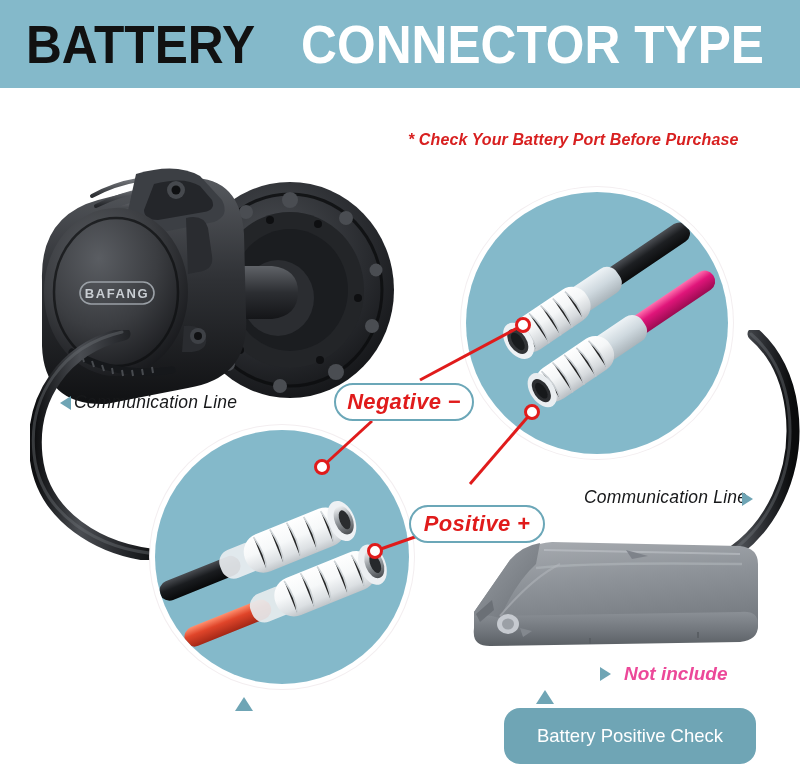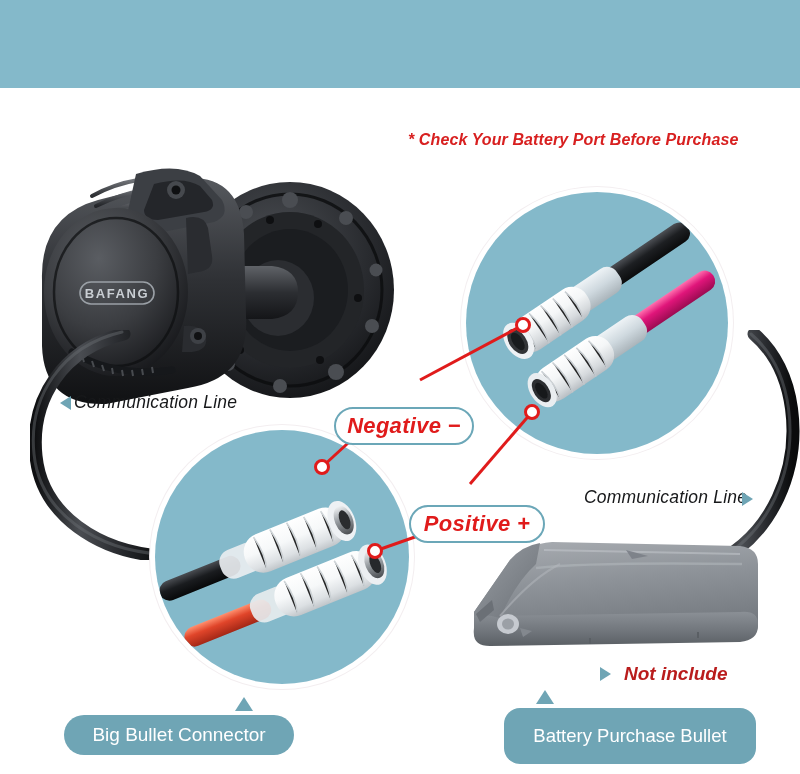--- a/index.html
+++ b/index.html
@@ -97,21 +97,21 @@
     font-style: italic;
     font-weight: bold;
     font-size: 22px;
     display: flex;
     align-items: center;
     justify-content: center;
     white-space: nowrap;
     letter-spacing: 0.3px;
     box-sizing: border-box;
   }
-  #pill-negative { left: 334px; top: 383px; width: 140px; height: 38px; margin-top: 24px; }
+  #pill-negative { left: 334px; top: 383px; width: 140px; height: 38px; }
   #pill-positive { left: 409px; top: 505px; width: 136px; height: 38px; }
 
   
   .pill-solid {
     position: absolute;
     background: #6fa5b5;
     border-radius: 22px;
     color: #ffffff;
     display: flex;
     flex-direction: column;
@@ -129,21 +129,21 @@
     font-size: 18.5px;
     line-height: 1.45;
     border-radius: 16px;
   }
   .pill-line { display: block; }
 
   
   .not-include {
     position: absolute;
     left: 624px; top: 663px;
-    color: #b91c1c;
+    color: #ec4899;
     font-size: 19px;
     font-style: italic;
     font-weight: bold;
     white-space: nowrap;
   }
 
   
   .comm-label {
     position: absolute;
     font-size: 17.5px;
@@ -181,20 +181,24 @@
   #tri-big-bullet { left: 235px; top: 697px; }
   #tri-battery    { left: 536px; top: 690px; }
   #tri-not-include{ left: 600px; top: 667px; }
 </style>
 </head>
 <body>
 
 <div id="canvas">
 
   <div class="header-bar"></div>
+  <div class="header-title">
+    <span class="title-word title-dark">BATTERY</span>
+    <span class="title-word title-light">CONNECTOR TYPE</span>
+  </div>
 
   <div class="warning-note">* Check Your Battery Port Before Purchase</div>
 
   <svg id="motor-art" viewBox="0 0 372 262">
     <defs>
       <radialGradient id="gCap" cx="38%" cy="30%" r="78%">
         <stop offset="0%" stop-color="#5a5d62"></stop>
         <stop offset="52%" stop-color="#3b3d41"></stop>
         <stop offset="100%" stop-color="#141518"></stop>
       </radialGradient>
@@ -512,20 +516,19 @@
   <div class="tri tri-left" id="tri-comm-left"></div>
   <div class="comm-label" id="comm-left">Communication Line</div>
 
   <div class="comm-label" id="comm-right">Communication Line</div>
   <div class="tri tri-right" id="tri-comm-right"></div>
 
   <div class="tri tri-right" id="tri-not-include"></div>
   <div class="not-include">Not include</div>
 
   <div class="tri tri-up" id="tri-big-bullet"></div>
-  <div class="pill-solid" id="pill-big-bullet">Big Bullet Connector</div>
 
   <div class="tri tri-up" id="tri-battery"></div>
   <div class="pill-solid" id="pill-battery-bullets">
-    <span class="pill-line">Battery Purchase Bullet</span>
+    <span class="pill-line">Battery Positive Check</span>
   </div>
 
 </div>
 
 </body></html>

